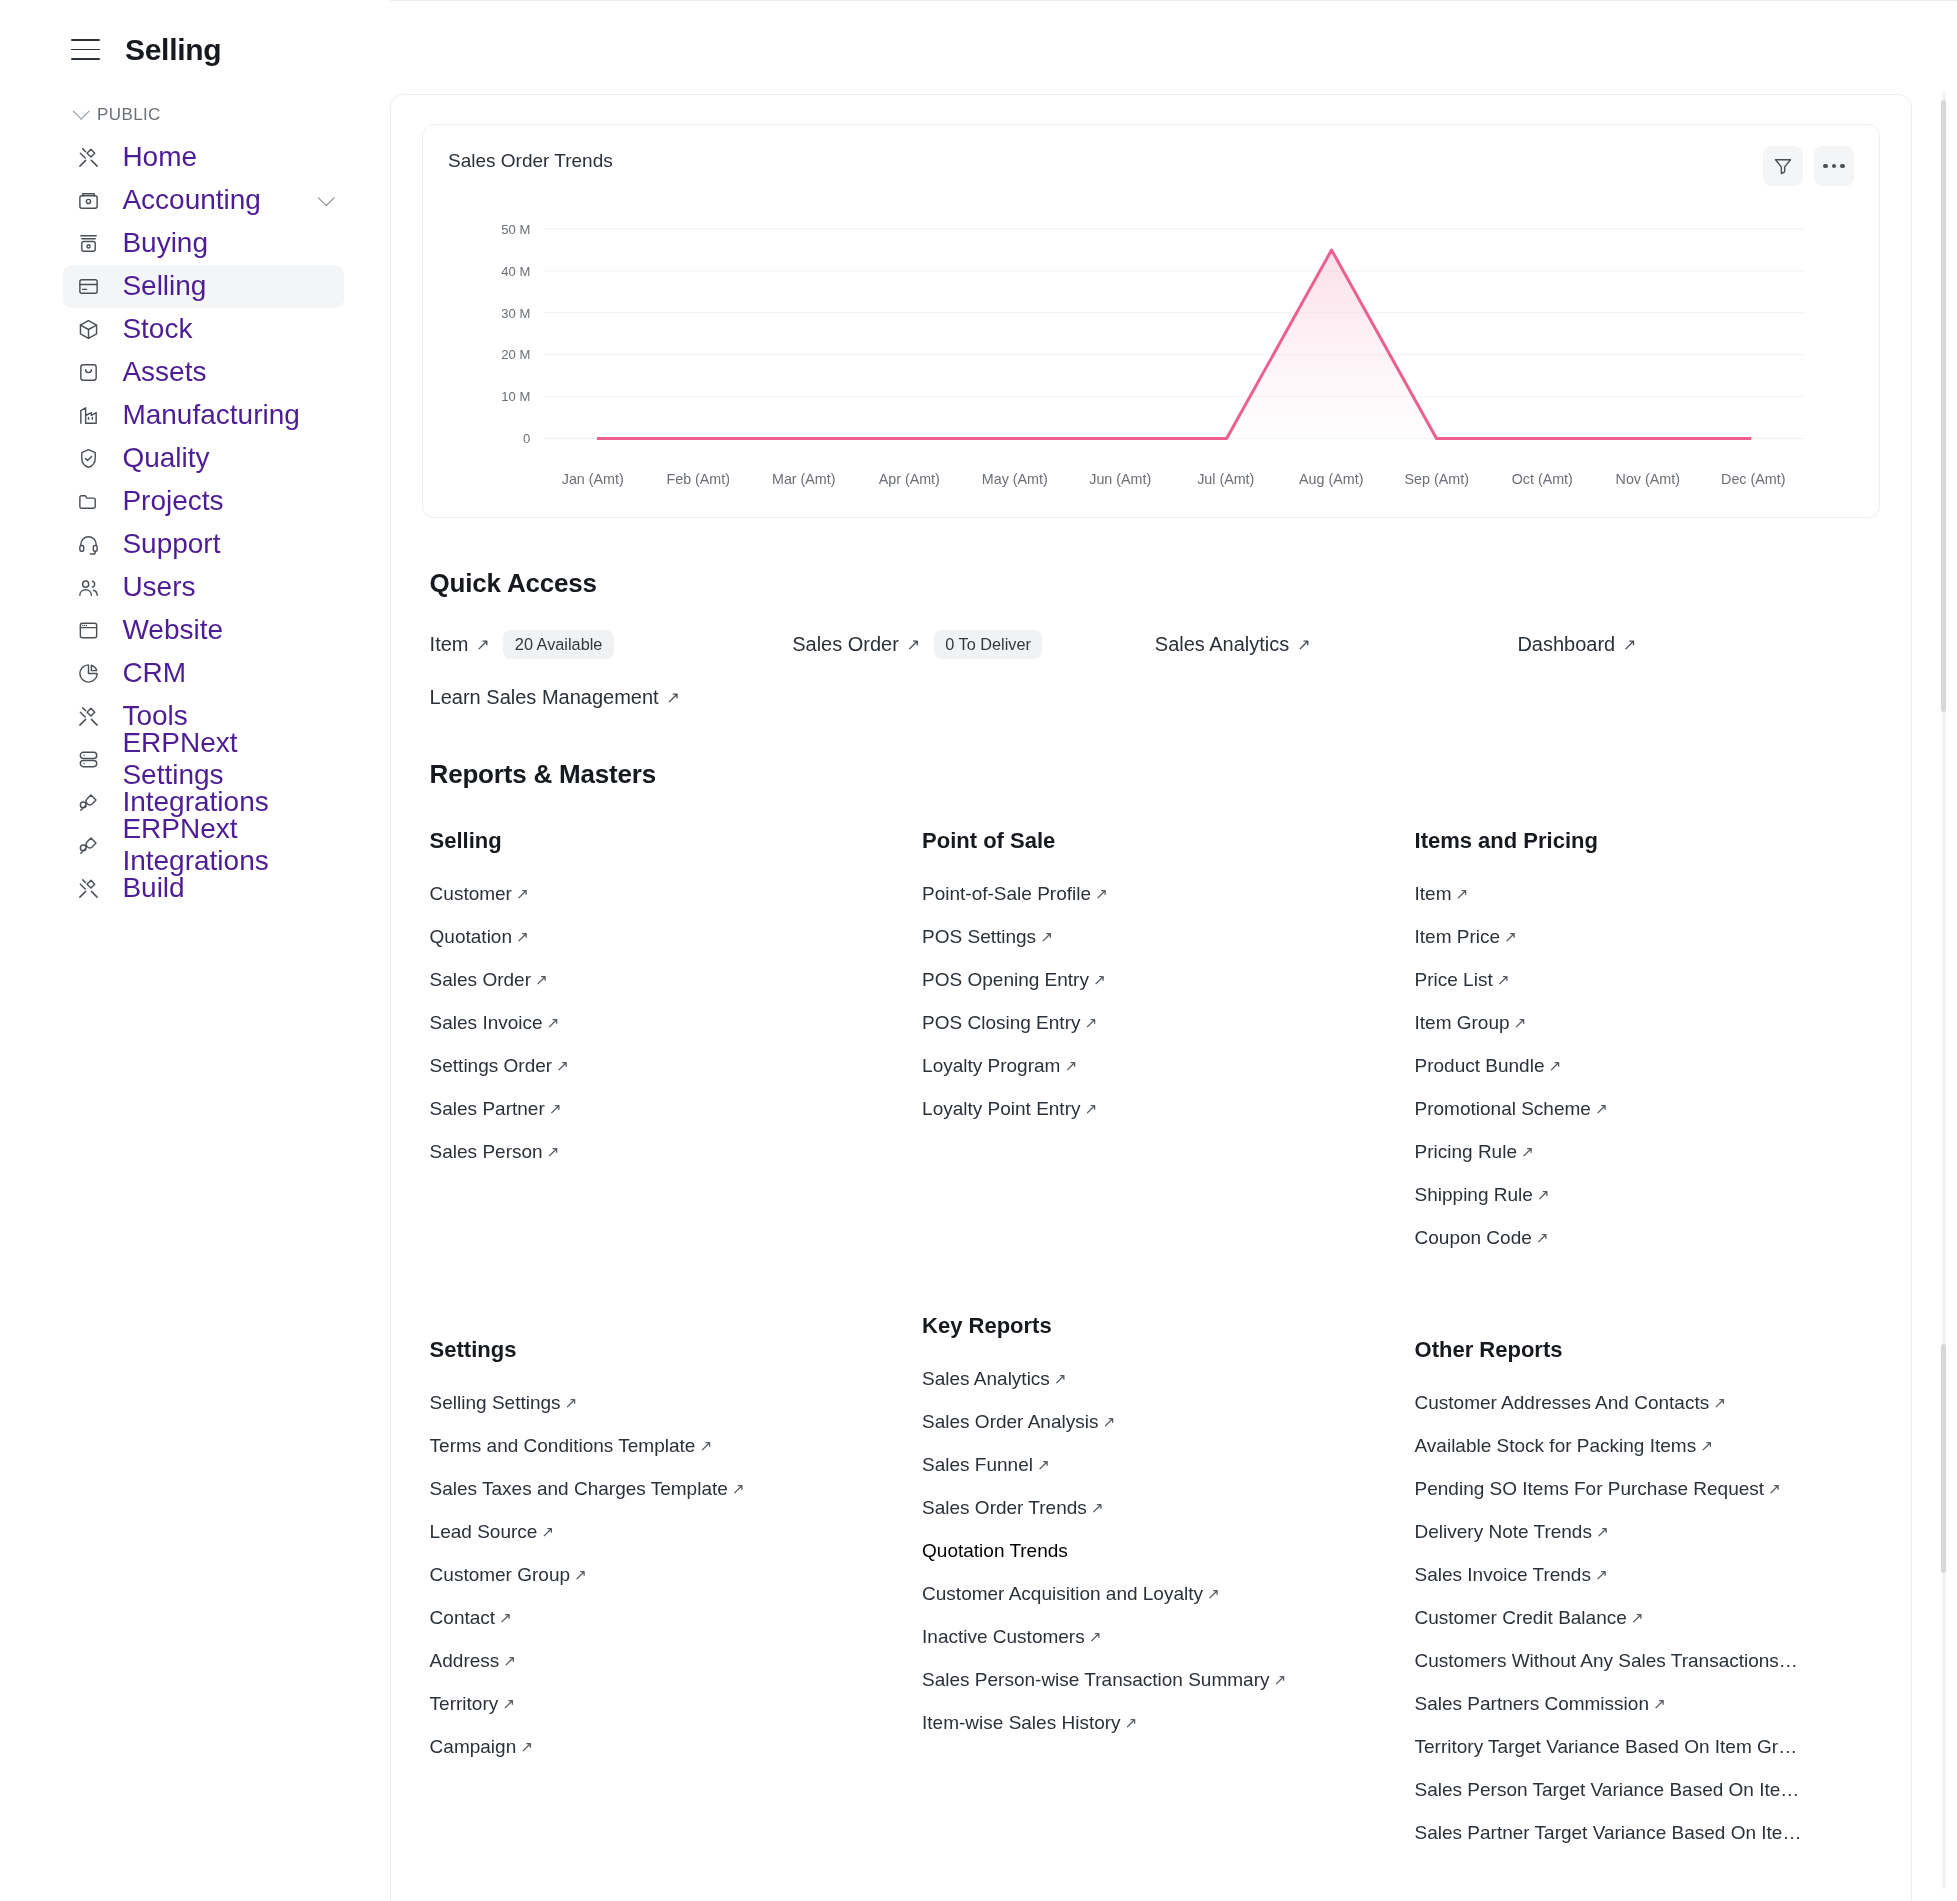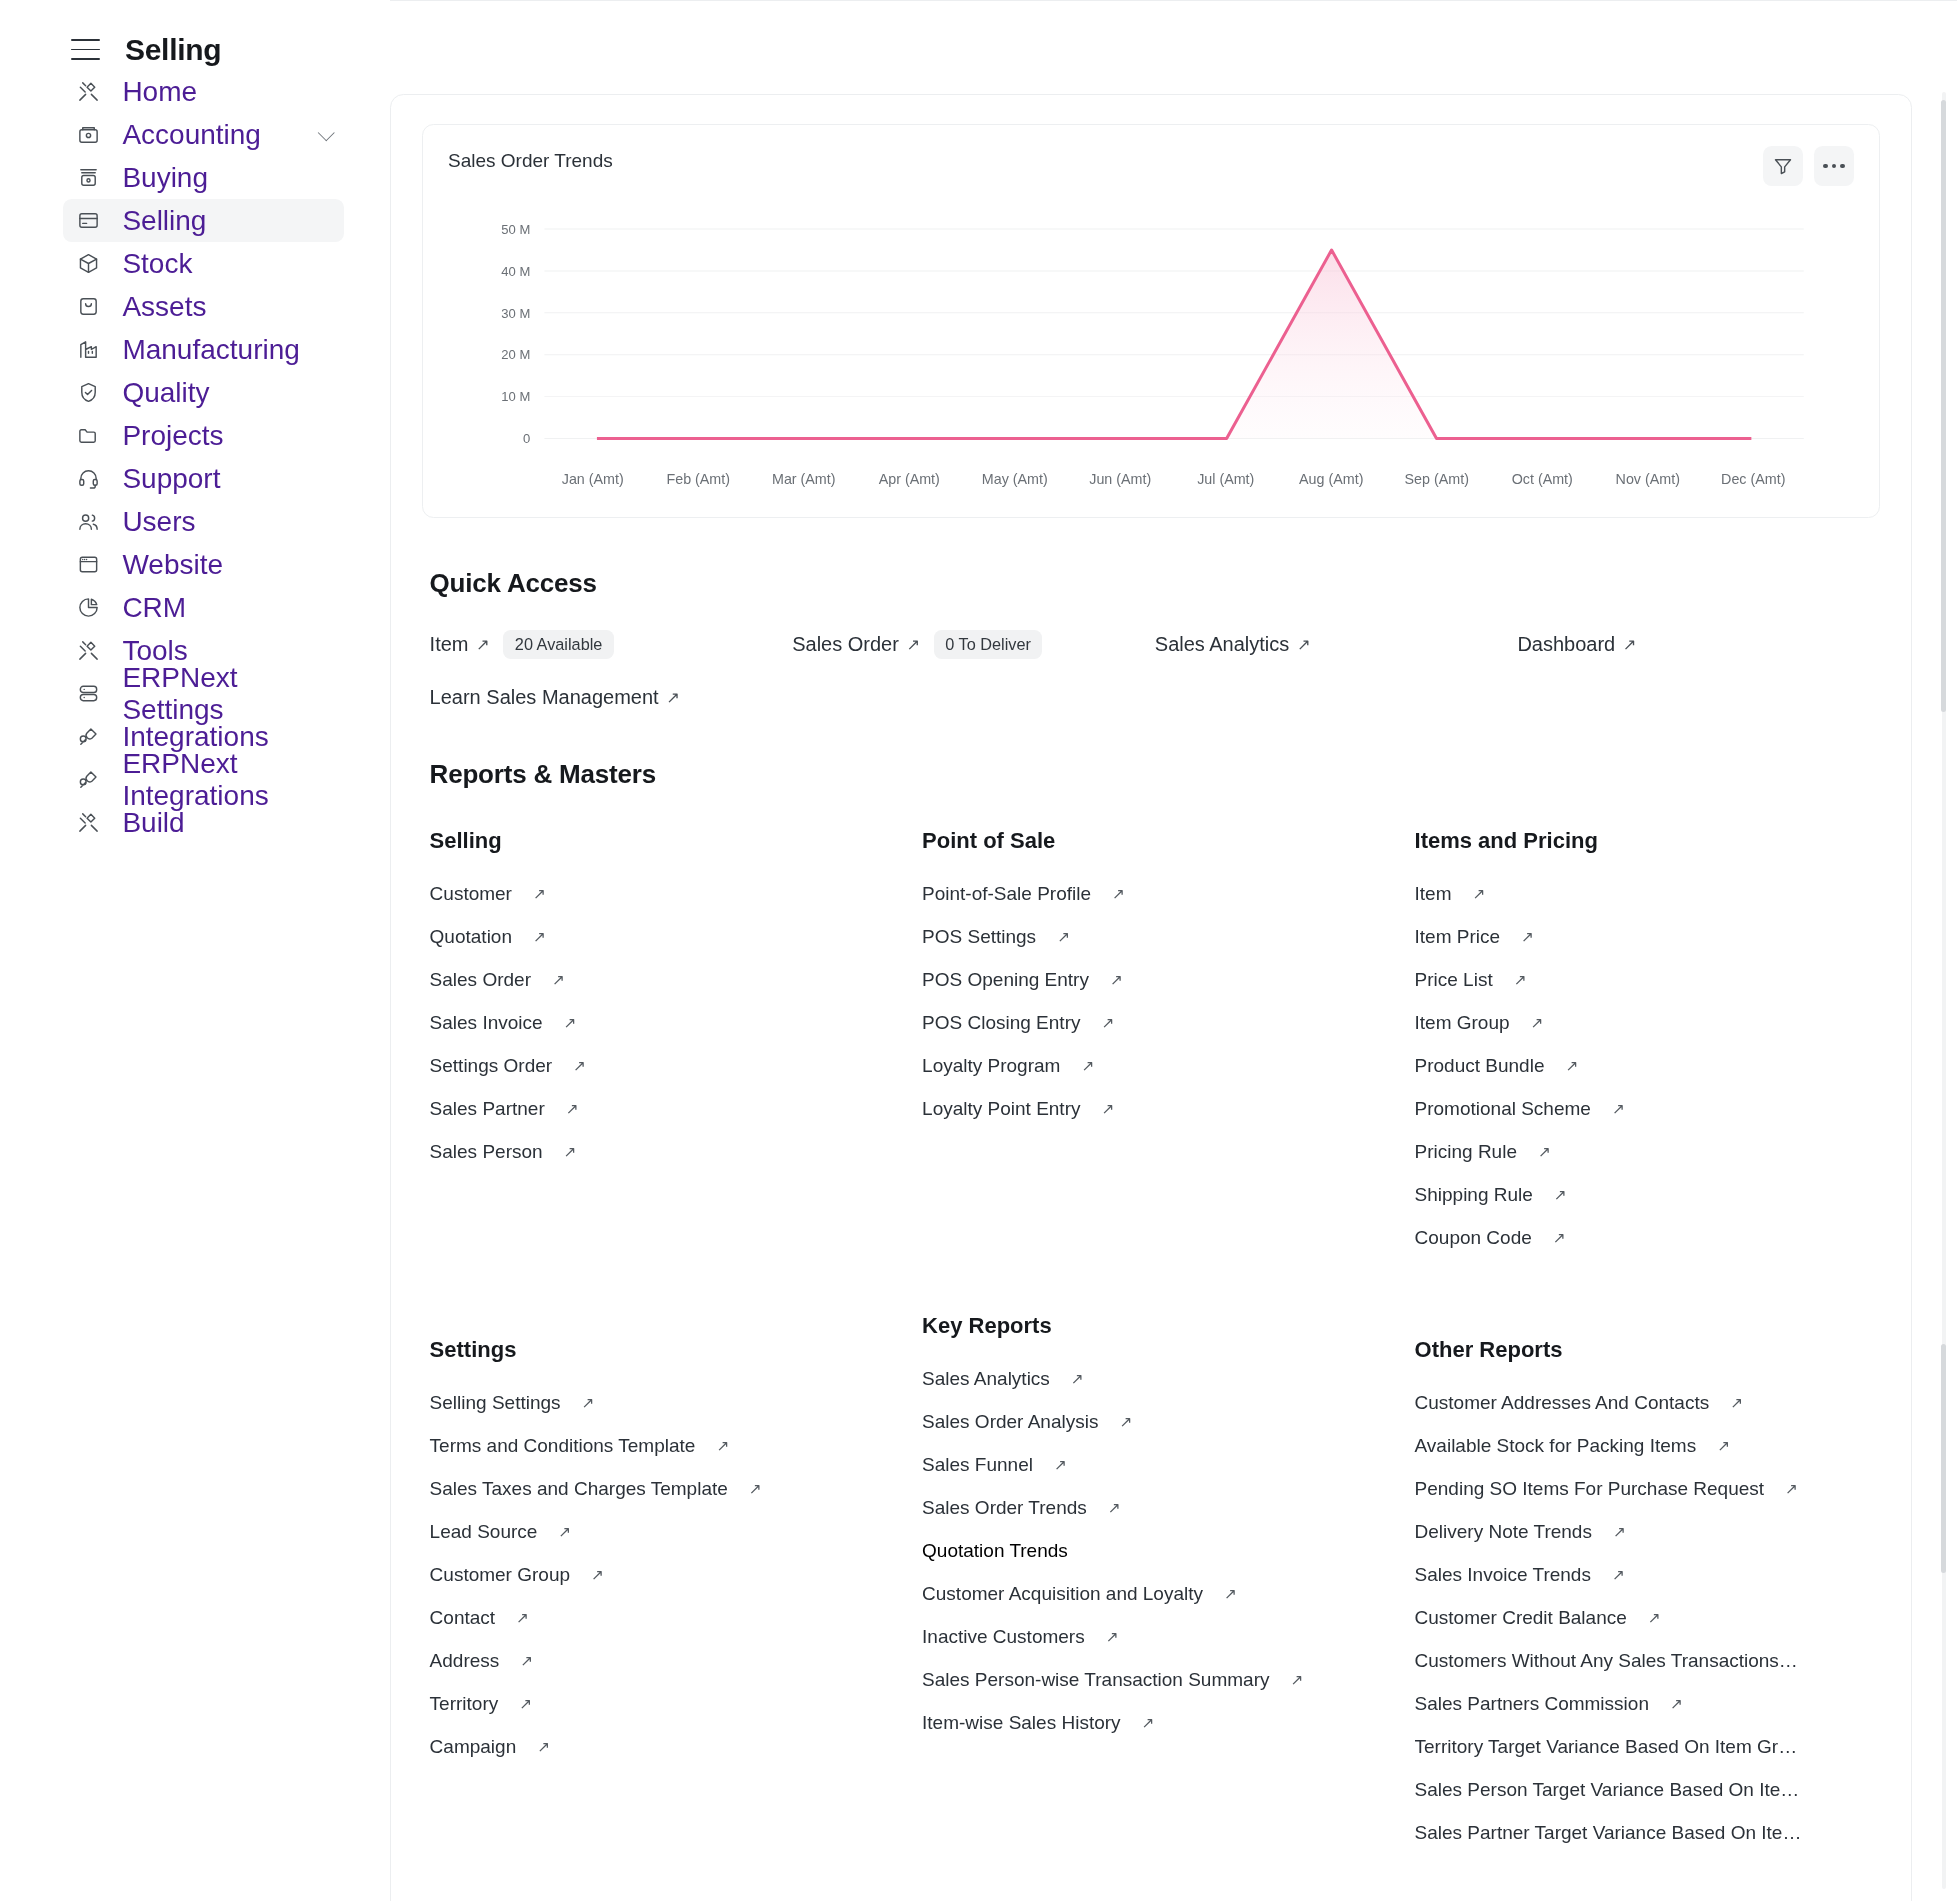--- a/index.html
+++ b/index.html
@@ -62,21 +62,21 @@
   .sec-title { font-size:26px; font-weight:700; color:#16191d; margin: 50px 0 0 7.6px; letter-spacing:-0.2px; }
 
   .qa-grid { display:grid; grid-template-columns: repeat(4, 1fr); row-gap: 27px; margin: 31px 0 0 7.6px; }
   .qa-link { display:flex; align-items:center; gap:7.6px; font-size:20px; color:#2b3138; cursor:pointer; }
   .qa-link .arrow { font-size:16.3px; color:#4a5056; }
   .badge { background:#f1f2f3; color:#32383e; font-size:16.3px; padding:4.8px 11.5px; border-radius:7.6px; margin-left:6px; white-space:nowrap; }
 
   .rm-grid { display:grid; grid-template-columns: repeat(3, 1fr); column-gap: 27px; row-gap: 0; margin: 38px 0 0 7.6px; }
   .rm-col { padding-bottom: 15.3px; }
   .col-title { font-size:22px; font-weight:700; color:#16191d; margin-bottom: 29px; }
-  .rm-link { display:flex; align-items:center; gap:21px; font-size:19px; color:#2b3138; margin-bottom: 21px; cursor:pointer; }
+  .rm-link { display:flex; align-items:center; gap:4px; font-size:19px; color:#2b3138; margin-bottom: 21px; cursor:pointer; }
   .rm-link .arrow { font-size:15.3px; color:#545a60; }
   .rm-link.muted { color:#000000; }
   .rm-link.trunc { white-space:nowrap; overflow:hidden; }
 
   
   .scrollbar { position:absolute; right:9.6px; top:92px; width:9.6px; height:1797px; }
   .scroll-track { position:absolute; left:2.9px; top:0; width:3.8px; height:100%; background:#f2f3f4; border-radius:2.9px; }
   .scroll-thumb { position:absolute; left:1.9px; top:7.6px; width:5.7px; height:612px; background:#d6d9dc; border-radius:3.8px; }
   .scroll-thumb2 { position:absolute; left:1.9px; top:1252px; width:5.7px; height:229px; background:#d6d9dc; border-radius:3.8px; }
   .topline { position:absolute; left:0; top:0; width:100%; height:1px; background:#eceef0; }
@@ -90,20 +90,24 @@
   <aside class="sidebar">
     <div class="brand">
       <div class="hamburger">
           <span></span>
           <span></span>
           <span></span>
         </div>
       <div class="brand-title">Selling</div>
     </div>
 
+    <div class="section-head">
+      <span class="chev"></span>
+      <span class="lbl">PUBLIC</span>
+    </div>
 
     <nav class="nav" id="nav-list">
         <div class="nav-item">
           <span class="ico">
             <svg xmlns="http://www.w3.org/2000/svg" viewBox="0 0 24 24" fill="none" stroke="currentColor" stroke-width="1.5" stroke-linecap="round" stroke-linejoin="round">
               <path d="M3 21l6-6M14.5 3.5l-4 4 4 4 4-4zM3.5 7.5l5 5M6 3l3 3M21 21l-6-6"></path>
             </svg>
           </span>
           <span class="txt">Home</span>
         </div>

